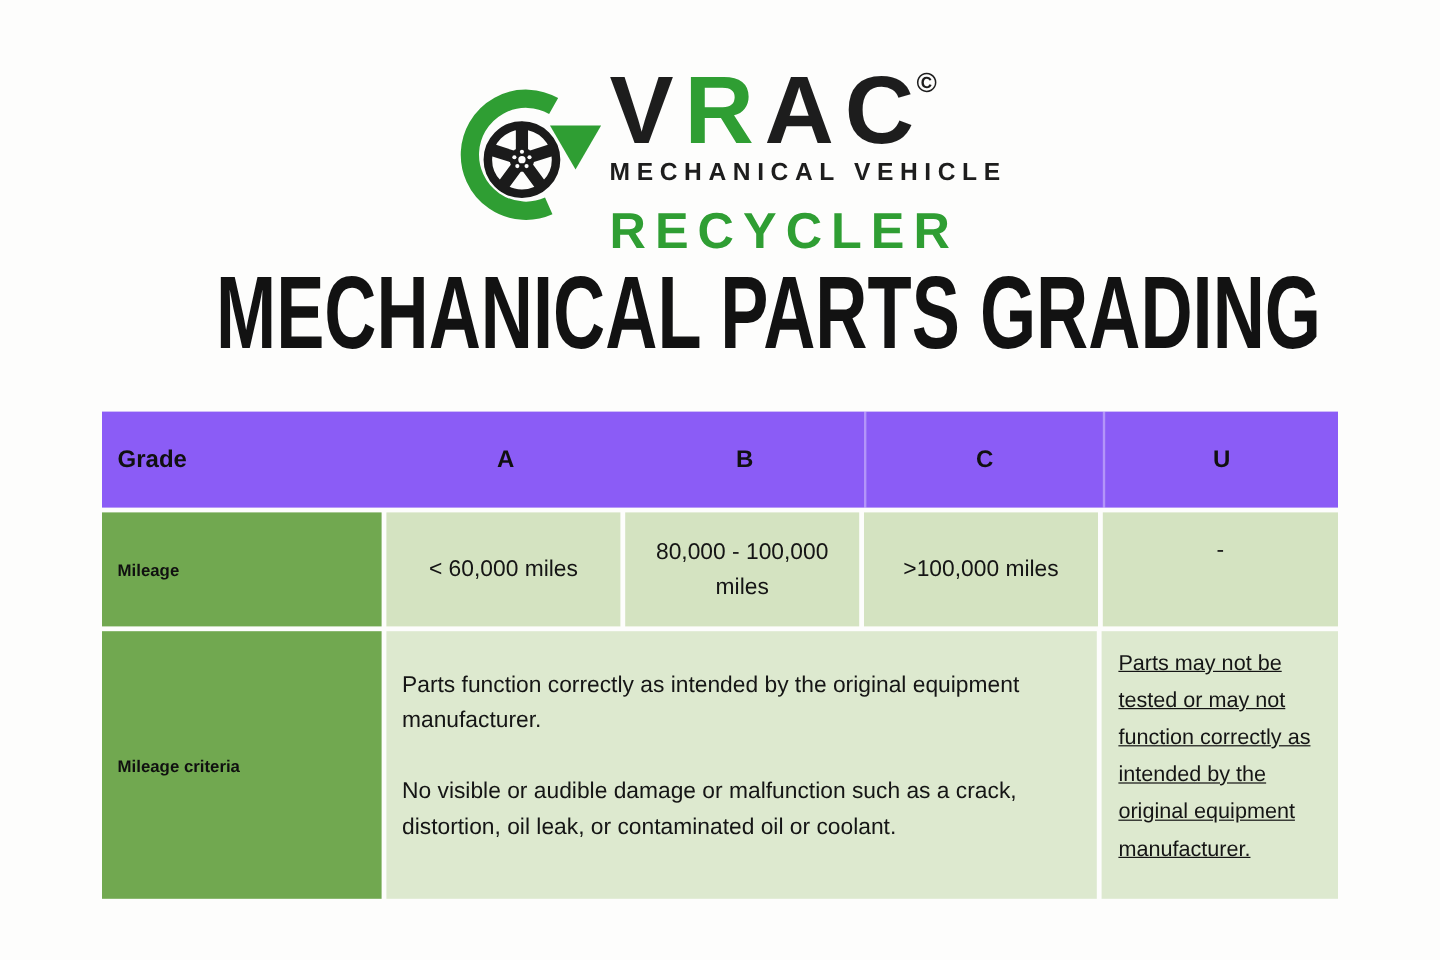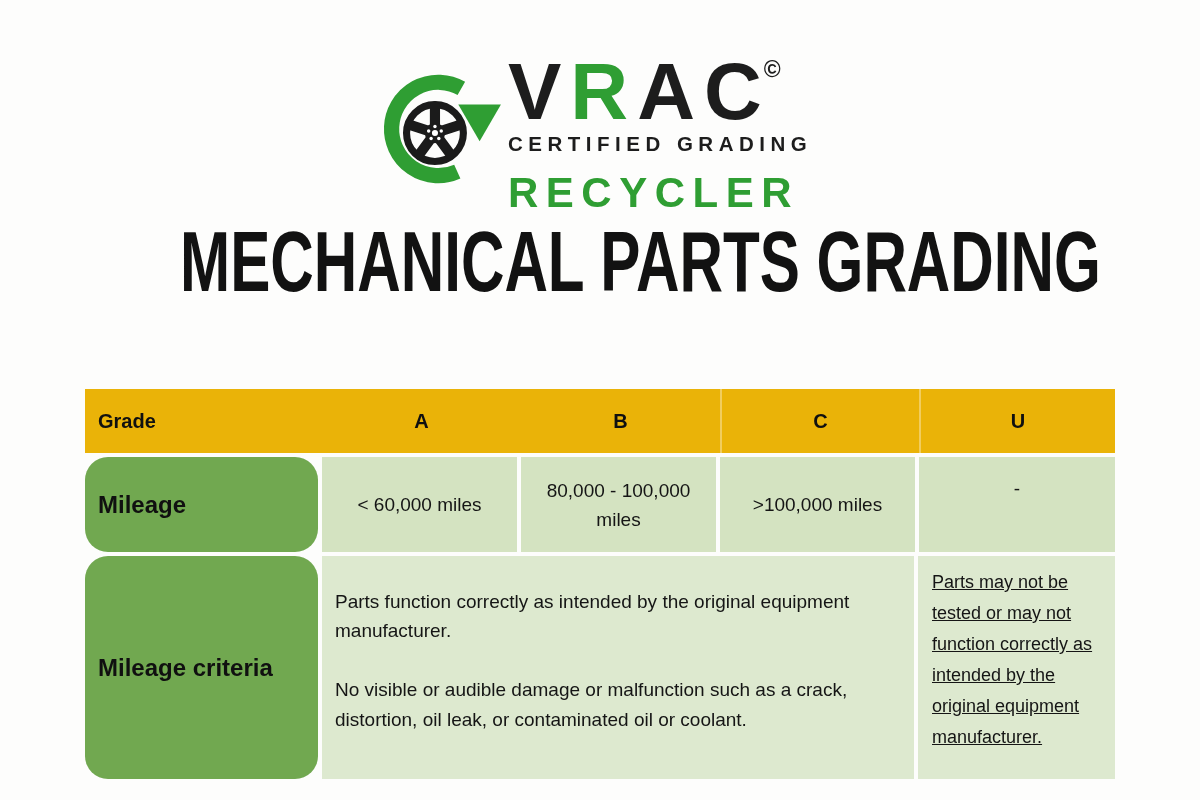--- a/index.html
+++ b/index.html
@@ -26,33 +26,33 @@
   .page-title{
     position:absolute;top:223px;left:0;width:1200px;text-align:center;
     font-size:86px;font-weight:700;line-height:76px;color:#121212;
     transform:scaleX(0.70);transform-origin:600px 0;white-space:nowrap;
   }
 
   
   .grading-table{position:absolute;left:85px;top:343px;width:1030px;}
   .hdr-row{
     display:grid;grid-template-columns:237px 199px 199px 199px 196px;
-    height:64px;background:#eab308;margin-top:46px;
+    height:80px;background:#8b5cf6;
   }
   .hdr-cell{display:flex;align-items:center;justify-content:center;
     font-weight:700;font-size:20px;color:#101010;}
   .hdr-cell.first{justify-content:flex-start;padding-left:13px;}
   .hdr-cell.sep{border-left:2px solid rgba(255,255,255,0.35);}
 
   .mileage-row{
     margin-top:4px;display:grid;
     grid-template-columns:233px 195px 195px 195px 196px;column-gap:4px;height:95px;
   }
   .label-cell{background:#71a850;display:flex;align-items:center;
-    padding-left:13px;font-weight:700;font-size:24px;color:#101010;border-radius:23px;}
+    padding-left:13px;font-weight:700;font-size:14px;color:#101010;}
   .data-cell{background:#d4e3c1;display:flex;align-items:center;justify-content:center;
     text-align:center;font-size:19px;line-height:29px;padding:0 16px;color:#151515;}
   .data-cell.dash{align-items:flex-start;padding-top:17px;}
 
   .quality-row{
     margin-top:4px;display:grid;
     grid-template-columns:233px 592px 197px;column-gap:4px;height:223px;
   }
   .abc-cell{background:#dde9cf;display:flex;flex-direction:column;justify-content:center;
     padding:0 18px 14px 13px;font-size:19px;line-height:29.5px;white-space:pre-line;color:#151515;}
@@ -88,21 +88,21 @@
   </svg>
 
   <div class="logo-text">
     <div class="vrac-line">
       <span class="vrac-letter">V</span>
       <span class="vrac-letter green">R</span>
       <span class="vrac-letter">A</span>
       <span class="vrac-letter" style="padding-right:2px">C</span>
       <span class="vrac-copy">©</span>
     </div>
-    <div class="certified">CERTIFIED GRADING</div>
+    <div class="certified">MECHANICAL VEHICLE</div>
     <div class="recycler">RECYCLER</div>
   </div>
 </div>
 
 <div class="page-title">MECHANICAL PARTS GRADING</div>
 
 <div class="grading-table">
 
   <div class="hdr-row">
     <div class="hdr-cell first">Grade</div>

